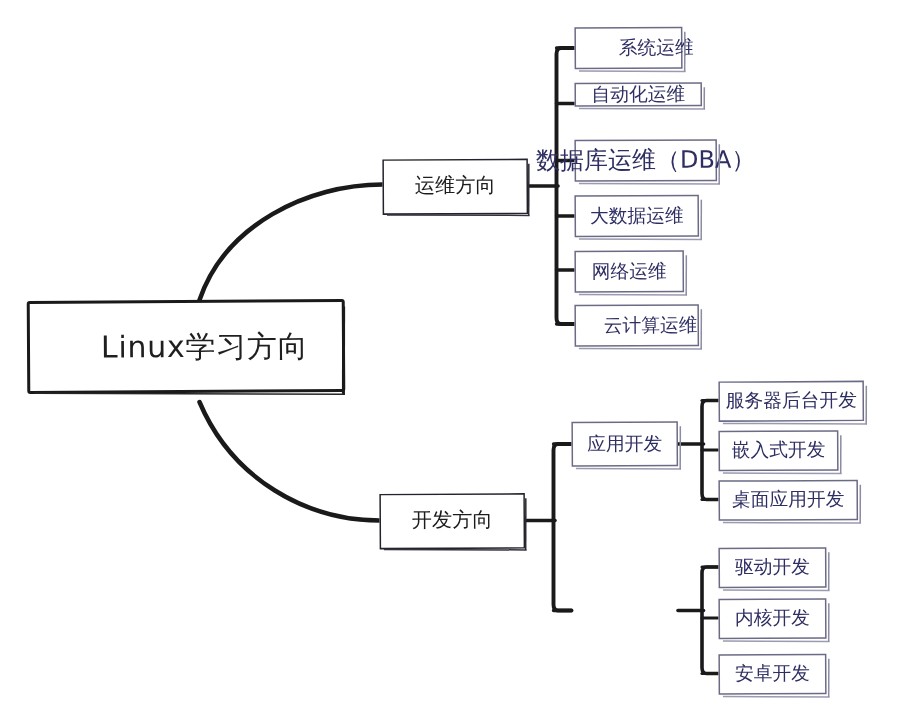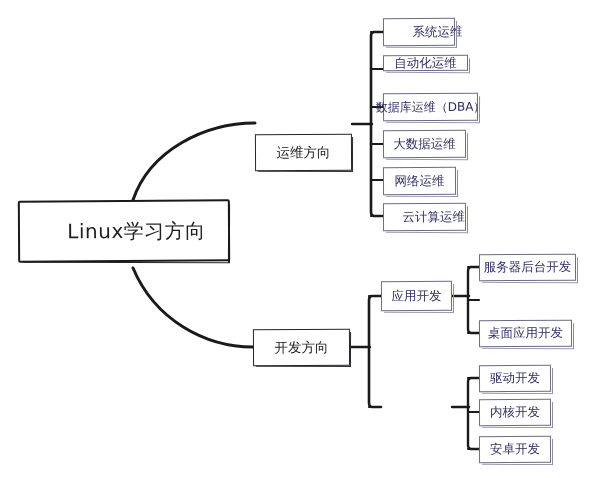--- a/index.html
+++ b/index.html
@@ -92,21 +92,21 @@
     content: "";
     position: absolute;
     left: 2px; right: -3px;
     top: 2px; bottom: -3px;
     border-right: 1px solid #8b8ba3;
     border-bottom: 1px solid #9a9ab0;
     transform: rotate(0.5deg);
     pointer-events: none;
   }
   .leaf-node.wide .node-label {
-    font-size: 12px;
+    font-size: 16px;
   }
 </style>
 </head>
 <body>
 
 <div id="canvas">
 
   <svg id="wires" viewBox="0 0 600 478" width="600" height="478" aria-hidden="true">
     <g fill="none" stroke="#1a1a1a" stroke-linecap="round" stroke-linejoin="round">
 
@@ -144,21 +144,21 @@
       <path d="M 468 378 L 479 378" stroke-width="2.1"></path>
       <path d="M 468 412 L 479 412" stroke-width="2.1"></path>
       <path d="M 468 449 L 479 449" stroke-width="2.1"></path>
     </g>
   </svg>
 
   <div class="node root-node" style="left:18px; top:200px; width:212px; height:62px;">
     <span class="node-label">Linux学习方向</span>
   </div>
 
-  <div class="node lvl2-node" style="left:255px; top:106px; width:97px; height:37px;margin-top:28px;">
+  <div class="node lvl2-node" style="left:255px; top:106px; width:97px; height:37px;">
     <span class="node-label">运维方向</span>
   </div>
 
   <div class="node leaf-node" style="left:383px; top:18px; width:72px; height:28px;padding-left:37px;">
     <span class="node-label">系统运维</span>
   </div>
 
   <div class="node leaf-node" style="left:383px; top:55px; width:85px; height:16px;">
     <span class="node-label">自动化运维</span>
   </div>
@@ -185,20 +185,23 @@
 
   <div class="node leaf-node" style="left:381px; top:281px; width:71px; height:30px;">
     <span class="node-label">应用开发</span>
   </div>
 
 
   <div class="node leaf-node" style="left:479px; top:254px; width:97px; height:27px;">
     <span class="node-label">服务器后台开发</span>
   </div>
 
+  <div class="node leaf-node" style="left:479px; top:287px; width:80px; height:27px;">
+    <span class="node-label">嵌入式开发</span>
+  </div>
 
   <div class="node leaf-node" style="left:479px; top:320px; width:93px; height:27px;">
     <span class="node-label">桌面应用开发</span>
   </div>
 
   <div class="node leaf-node" style="left:479px; top:365px; width:72px; height:27px;">
     <span class="node-label">驱动开发</span>
   </div>
 
   <div class="node leaf-node" style="left:479px; top:399px; width:72px; height:27px;">

